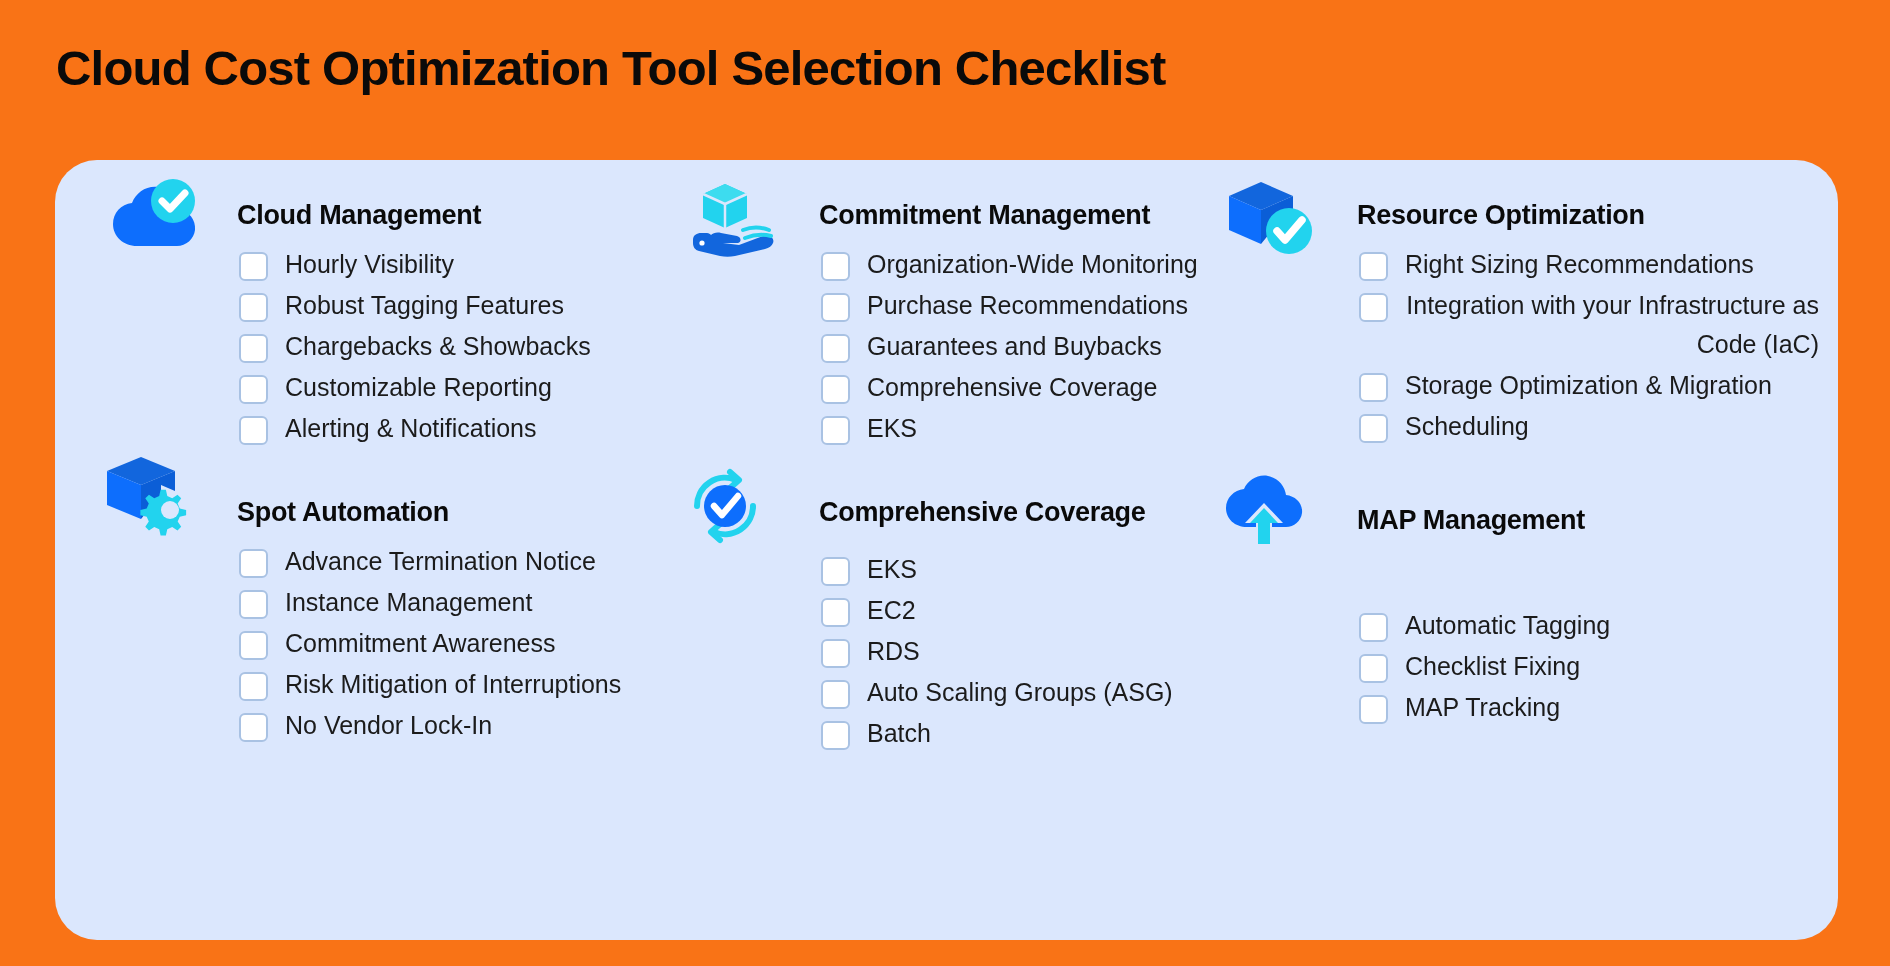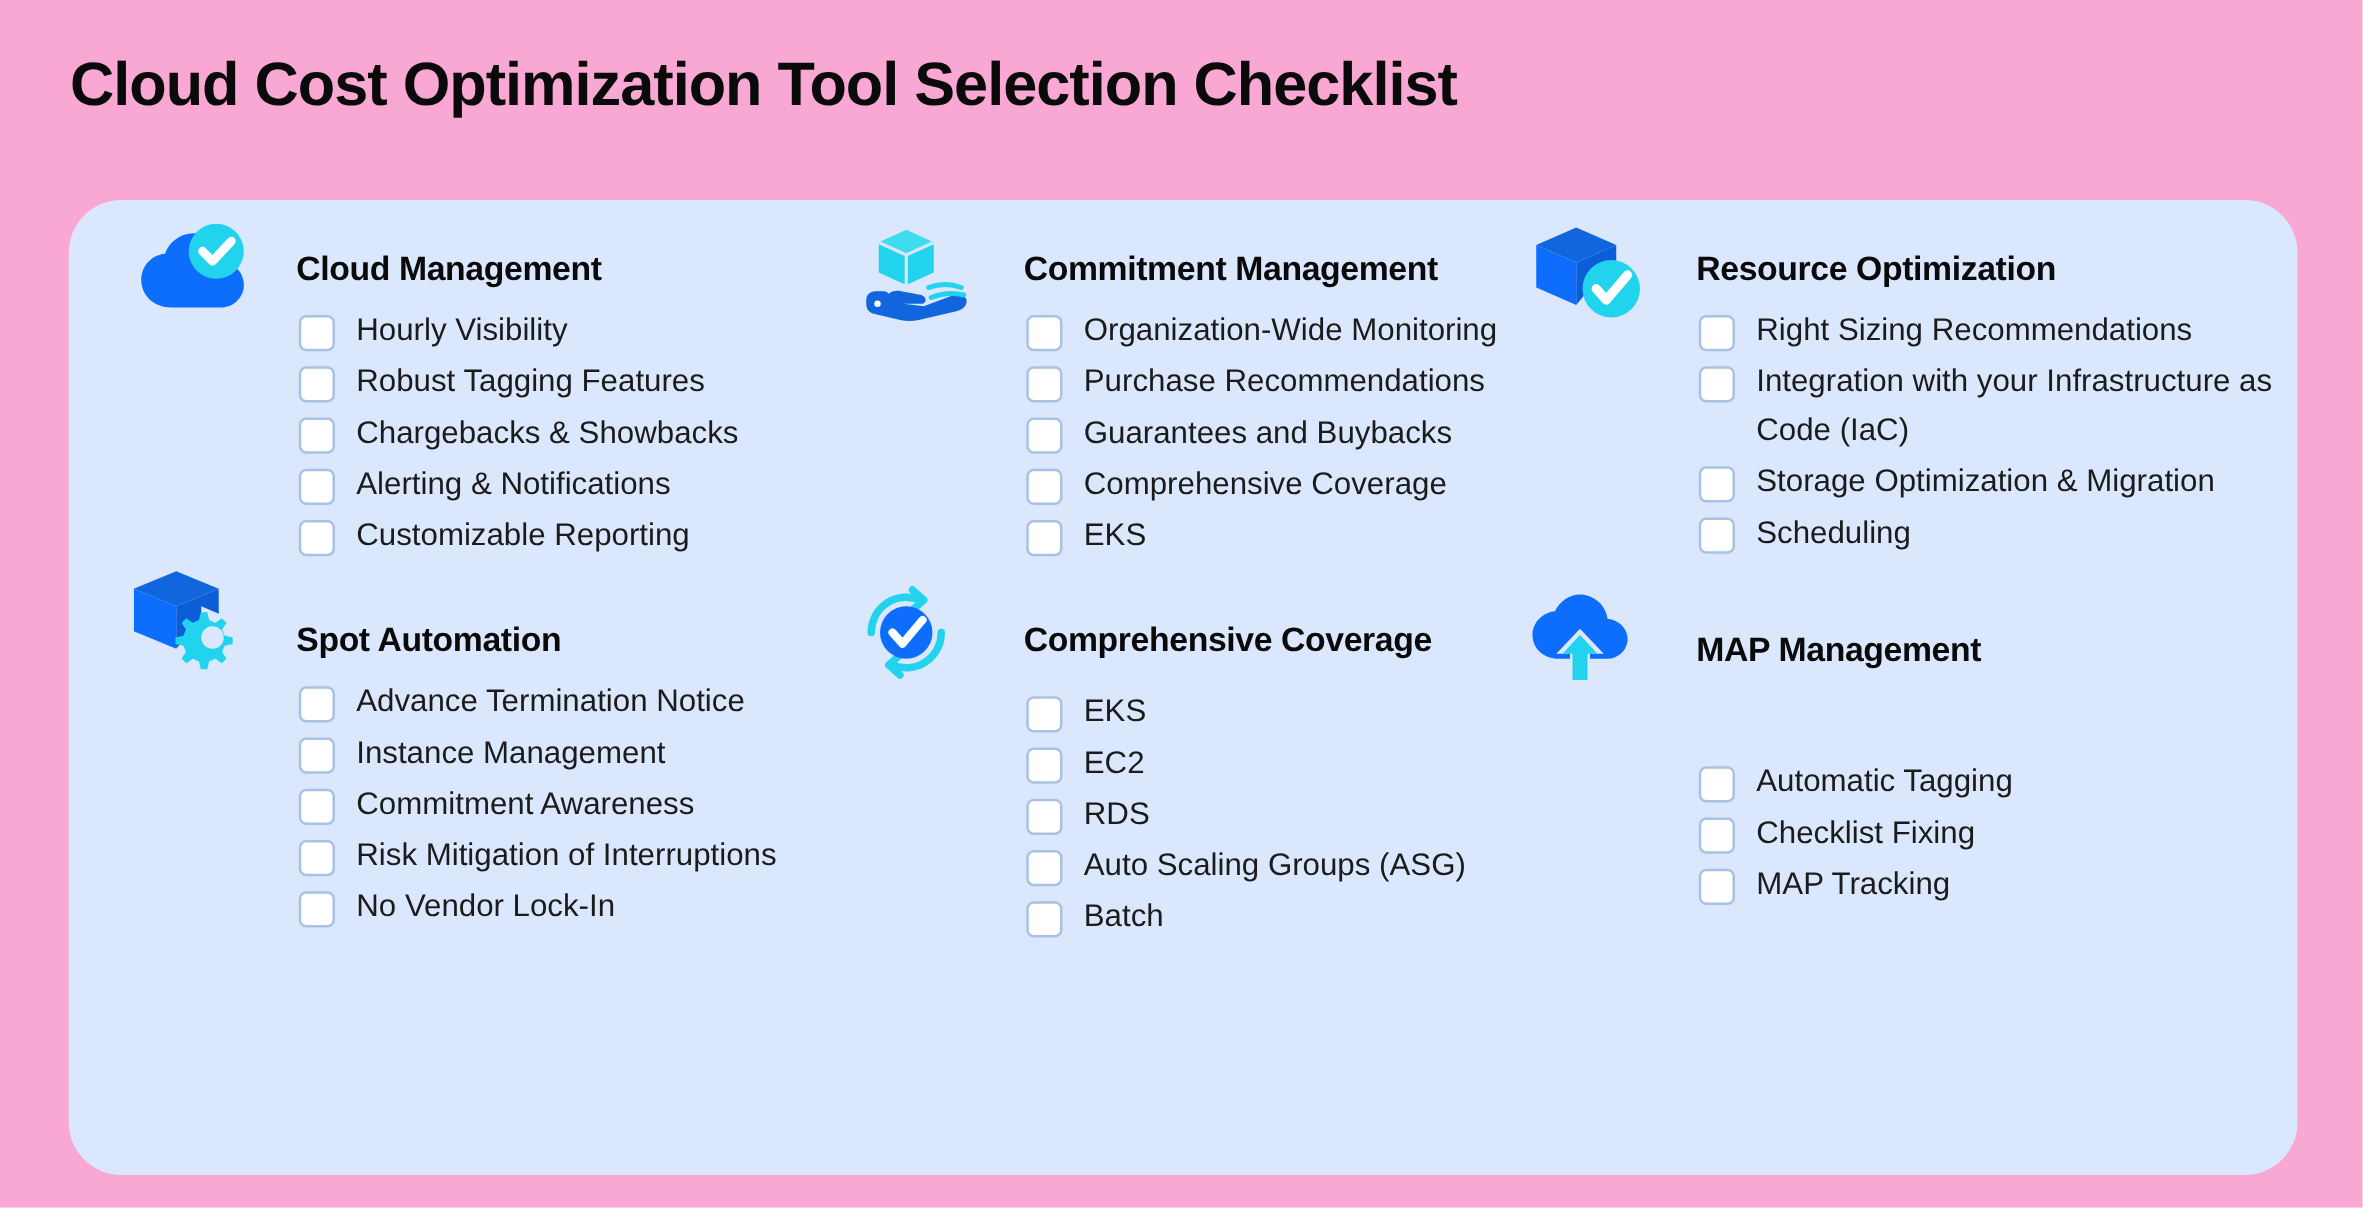--- a/index.html
+++ b/index.html
@@ -11,21 +11,21 @@
     width: 1890px;
     height: 966px;
     font-family: "Liberation Sans", sans-serif;
     overflow: hidden;
   }
 
   .page {
     position: relative;
     width: 1890px;
     height: 966px;
-    background: #f9a8d4;
+    background: #f97316;
   }
 
   .page-title {
     position: absolute;
     left: 56px;
     top: 40px;
     font-family: "Liberation Sans", sans-serif;
     font-weight: bold;
     font-size: 49px;
     letter-spacing: -0.8px;
@@ -43,20 +43,21 @@
     border-radius: 42px;
     box-sizing: border-box;
   }
 
   .grid {
     position: absolute;
     left: 0;
     top: 0;
     width: 100%;
     height: 100%;
+    text-align: right;
   }
 
   .section {
     position: absolute;
     box-sizing: border-box;
   }
 
   
   .col-1 { left: 52px;  width: 560px; }
   .col-2 { left: 634px; width: 560px; }
@@ -157,25 +158,25 @@
           <div class="item">
             <span class="cbox"></span>
             <span class="item-label">Robust Tagging Features</span>
           </div>
           <div class="item">
             <span class="cbox"></span>
             <span class="item-label">Chargebacks &amp; Showbacks</span>
           </div>
           <div class="item">
             <span class="cbox"></span>
+            <span class="item-label">Customizable Reporting</span>
+          </div>
+          <div class="item">
+            <span class="cbox"></span>
             <span class="item-label">Alerting &amp; Notifications</span>
-          </div>
-          <div class="item">
-            <span class="cbox"></span>
-            <span class="item-label">Customizable Reporting</span>
           </div>
         </div>
       </div>
 
       <div class="section col-2 row-1">
         <div class="sec-head">
           <span class="sec-icon">
             <svg viewBox="0 0 96 82" xmlns="http://www.w3.org/2000/svg">
               <path d="M36 6 L58 16 L58 40 L36 50 L14 40 L14 16 Z" fill="#22d3ee"></path>
               <path d="M36 6 L58 16 L36 26 L14 16 Z" fill="#3ddcef"></path>

